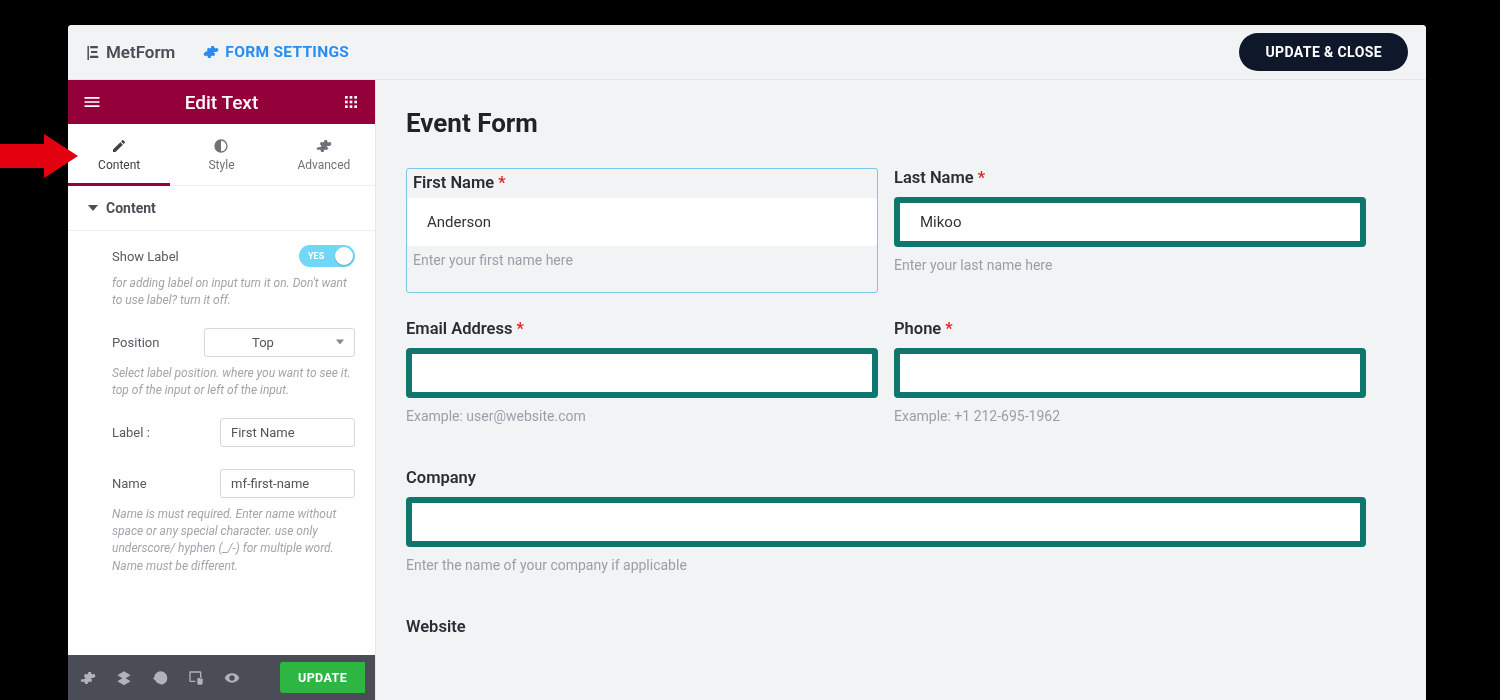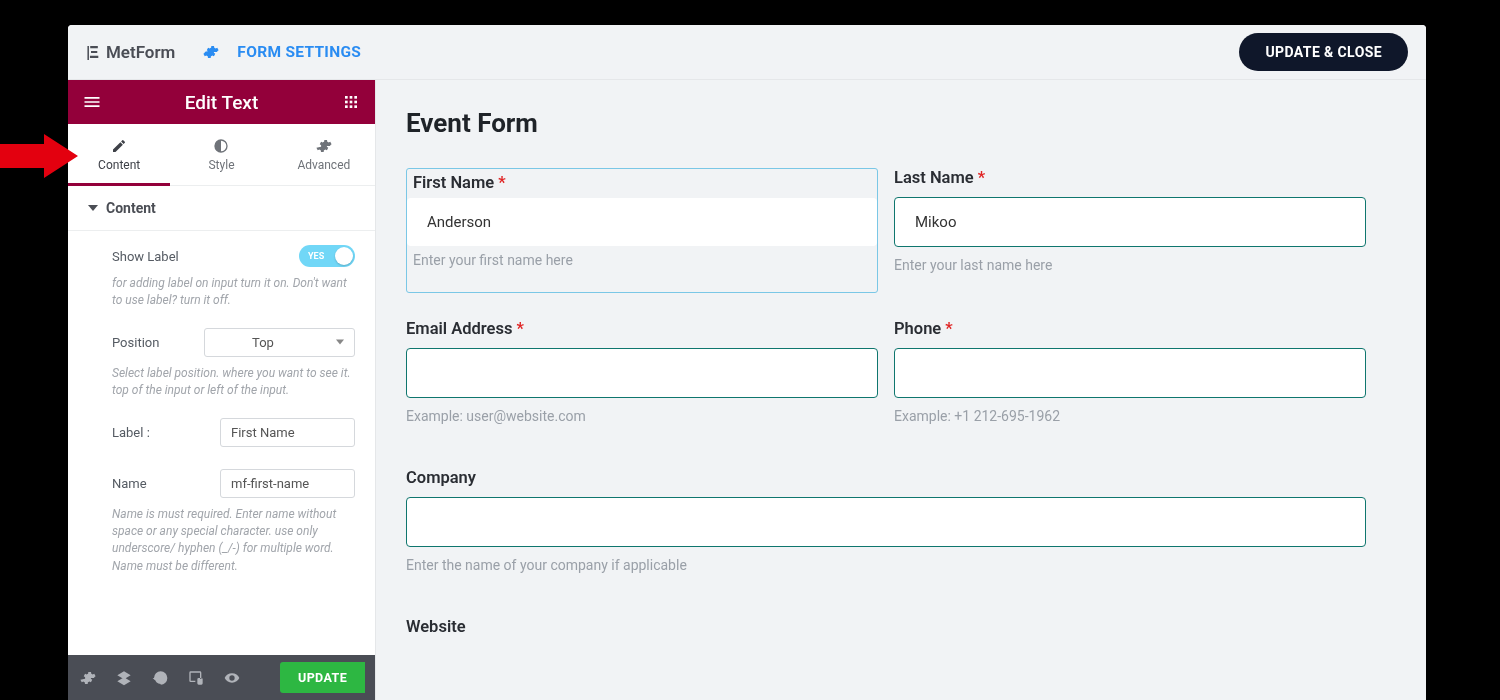--- a/index.html
+++ b/index.html
@@ -2,21 +2,21 @@
 <html><head>
 <meta charset="utf-8">
 <style>
   * { box-sizing: border-box; margin: 0; padding: 0; font-family: -apple-system, BlinkMacSystemFont, "Segoe UI", Roboto, Arial, sans-serif; }
   html, body { width: 1500px; height: 700px; background: #000; overflow: hidden; }
   .backdrop { position: absolute; inset: 0; background: rgba(0,0,0,0.92); }
   .modal { position: absolute; left: 68px; top: 25px; width: 1358px; height: 675px; background: #fff; border-radius: 4px 4px 0 0; box-shadow: 0 8px 40px rgba(0,0,0,0.5); display: flex; flex-direction: column; overflow: hidden; }
   .topbar { height: 55px; background: #f1f3f5; display: flex; align-items: center; padding: 0 18px; border-bottom: 1px solid #e5e7e9; }
   .brand { display: flex; align-items: center; gap: 8px; font-size: 17px; font-weight: 600; color: #4a4d55; }
   .brand .logo { font-weight: 900; font-size: 17px; letter-spacing: -1px; }
-  .form-settings { display: flex; align-items: center; gap: 18px; margin-left: 28px; color: #2a8cf2; font-weight: 700; font-size: 15.5px; letter-spacing: 0.3px; cursor: pointer; }
+  .form-settings { display: flex; align-items: center; gap: 6px; margin-left: 28px; color: #2a8cf2; font-weight: 700; font-size: 15.5px; letter-spacing: 0.3px; cursor: pointer; }
   .form-settings svg { width: 16px; height: 16px; fill: #2a8cf2; }
   .spacer { flex: 1; }
   .update-close { background: #0f172a; color: #fff; border: none; border-radius: 22px; padding: 11px 26px; font-size: 14px; font-weight: 700; letter-spacing: 0.4px; cursor: pointer; }
   .body { flex: 1; display: flex; min-height: 0; }
   .sidebar { width: 308px; background: #fff; display: flex; flex-direction: column; border-right: 1px solid #e5e7e9; }
   .panel-header { height: 44px; background: #93003a; color: #fff; display: flex; align-items: center; justify-content: space-between; padding: 0 14px; }
   .panel-header .title { flex:1; text-align:center; font-size: 19px; font-weight: 500; }
   .hamburger, .grid-icon { width: 20px; height: 20px; cursor: pointer; display:flex; align-items:center; justify-content:center; }
   .tabs { display: flex; height: 62px; border-bottom: 1px solid #eceeef; }
   .tab { flex: 1; display: flex; flex-direction: column; align-items: center; justify-content: center; gap: 4px; font-size: 12px; color: #6f7379; cursor: pointer; position: relative; }
@@ -47,21 +47,21 @@
   .canvas-wrap { flex:1; position:relative; overflow:hidden; }
   .canvas { position:absolute; inset:0; background:#f1f3f5; overflow-y:scroll; padding: 28px 0 40px 30px; }
   .collapse-handle { position:absolute; left:0; top:50%; transform:translateY(-260px); width:14px; height:46px; background:#e6e8ea; border-radius:0 3px 3px 0; display:flex; align-items:center; justify-content:center; cursor:pointer; }
   .collapse-handle svg { width:8px; height:10px; fill:#7a7d82; }
   .form-title { font-size:26px; font-weight:700; color:#1f2328; margin-bottom: 30px; }
   .form-grid { display:grid; grid-template-columns: 1fr 1fr; column-gap: 34px; row-gap: 0; width: 960px; gap: 16px; }
   .field { margin-bottom: 10px; }
   .field.full { grid-column: 1 / -1; }
   .flabel { font-size:16.5px; font-weight:600; color:#2a2d33; margin-bottom:10px; display:block; }
   .req { color:#e02424; }
-  .finput { width:100%; height:50px; background:#fff; border:1px solid #0f766e; border-radius:4px; padding:0 20px; font-size:15px; color:#333; }
+  .finput { width:100%; height:50px; background:#fff; border:6px solid #0f766e; border-radius:4px; padding:0 20px; font-size:15px; color:#333; }
   .finput::placeholder { color:#9aa0a8; }
   .field.selected .finput-box { border:1.5px solid #7ac7e6; border-radius:3px; padding:0; }
   .field.selected .flabel { padding:4px 6px 6px; margin:0; }
   .field.selected .finput { border:none; height:48px; }
   .field.selected .fhint { padding:0 6px 6px; margin-top:6px; }
   .finput-box { display:block; }
   .fhint { font-size:14px; color:#9aa0a8; margin-top:10px; margin-bottom: 18px; }
   
   .canvas::-webkit-scrollbar { width:16px; }
   .canvas::-webkit-scrollbar-track { background:#f1f3f5; }

